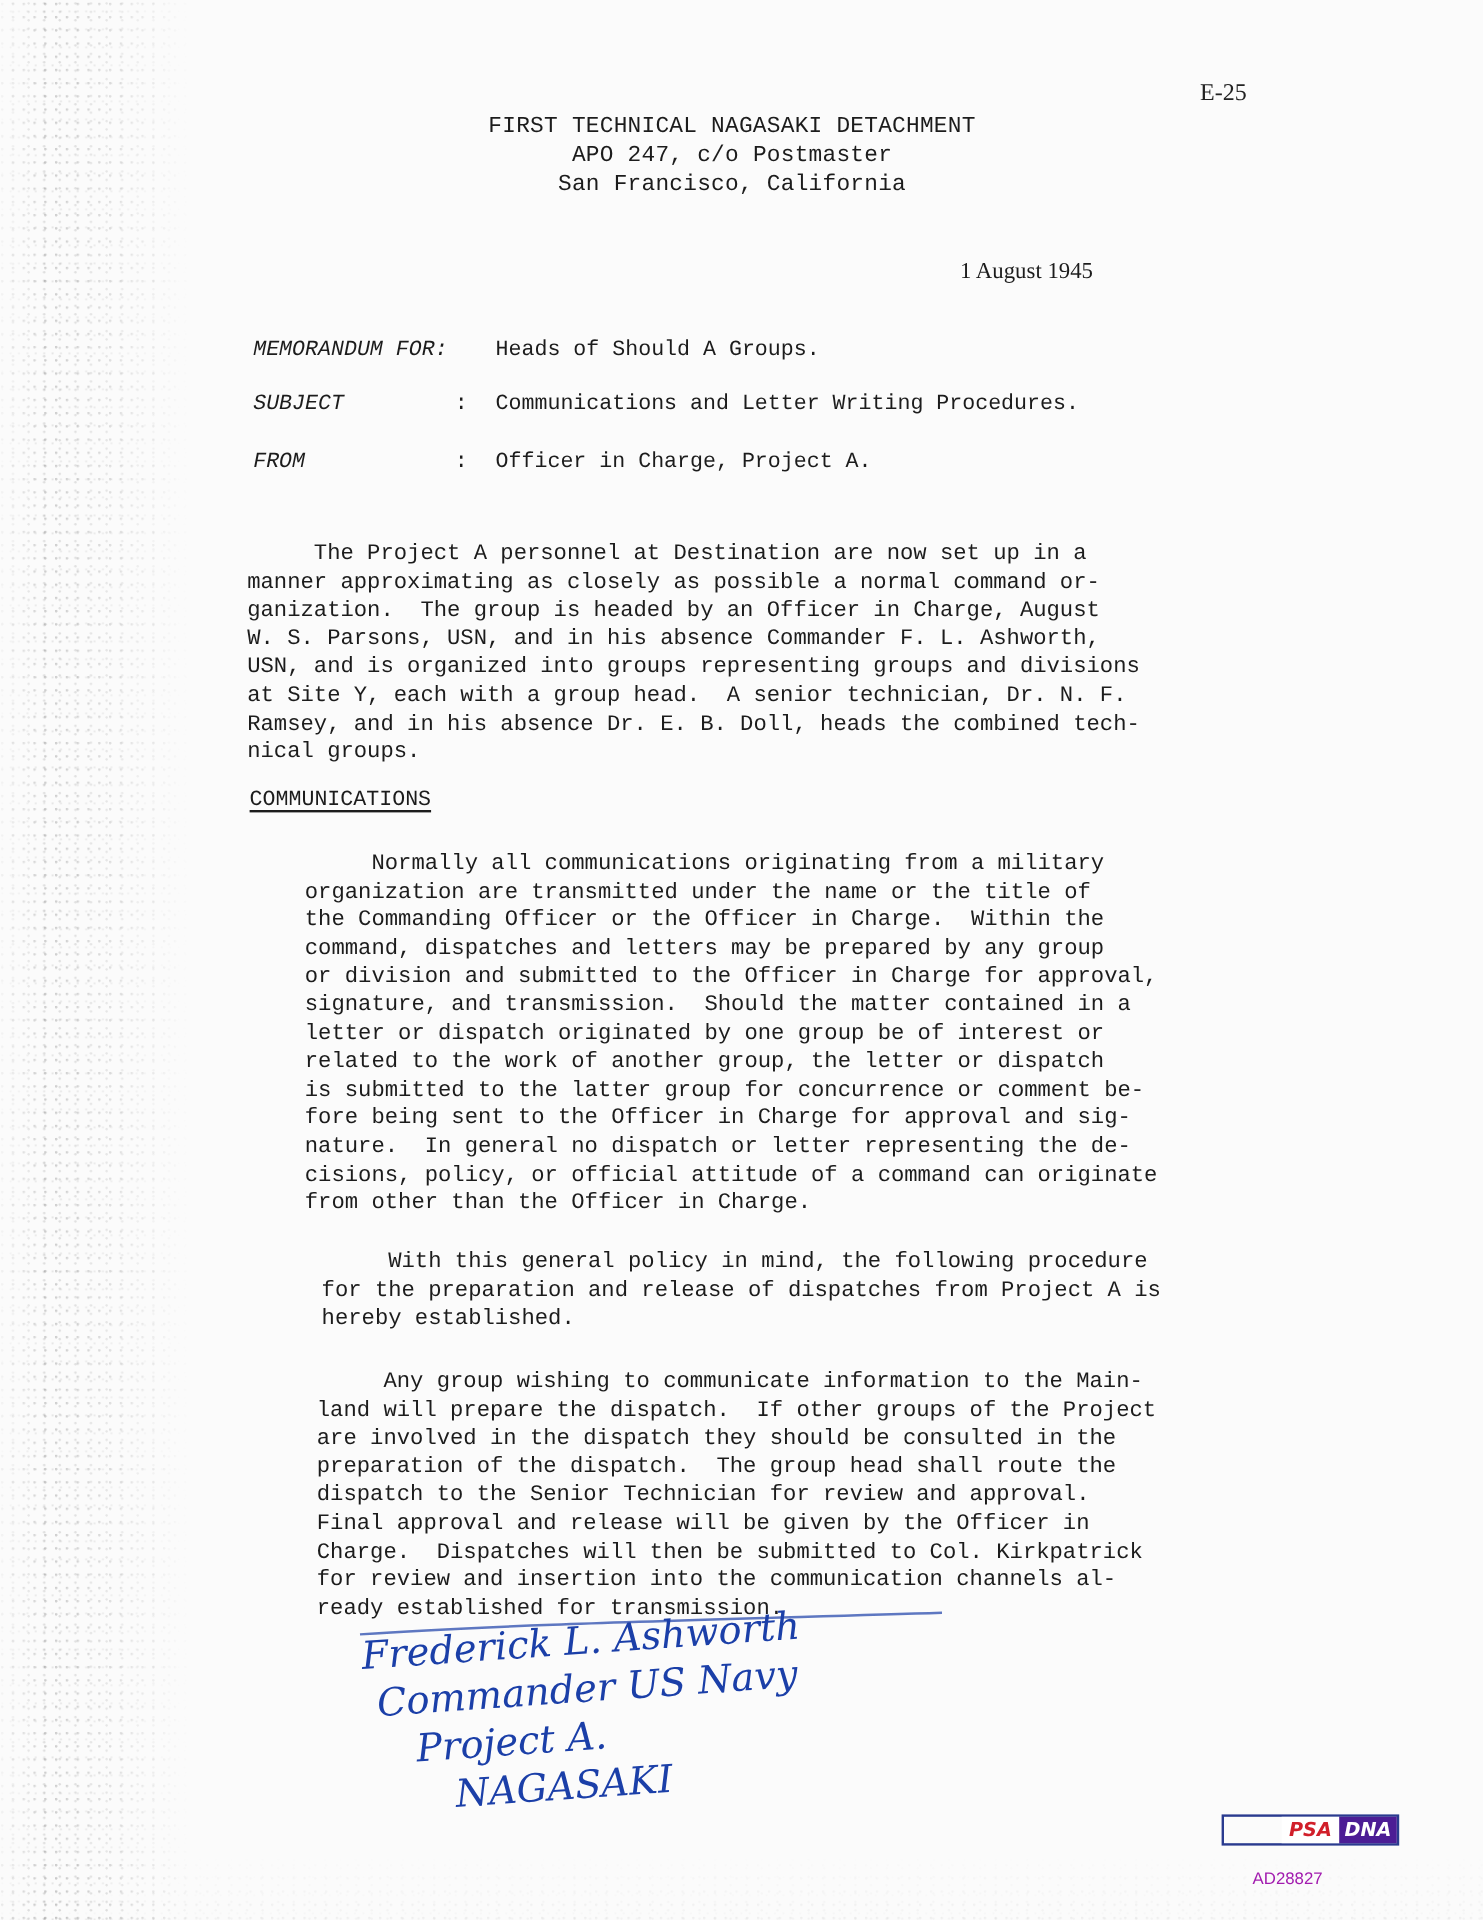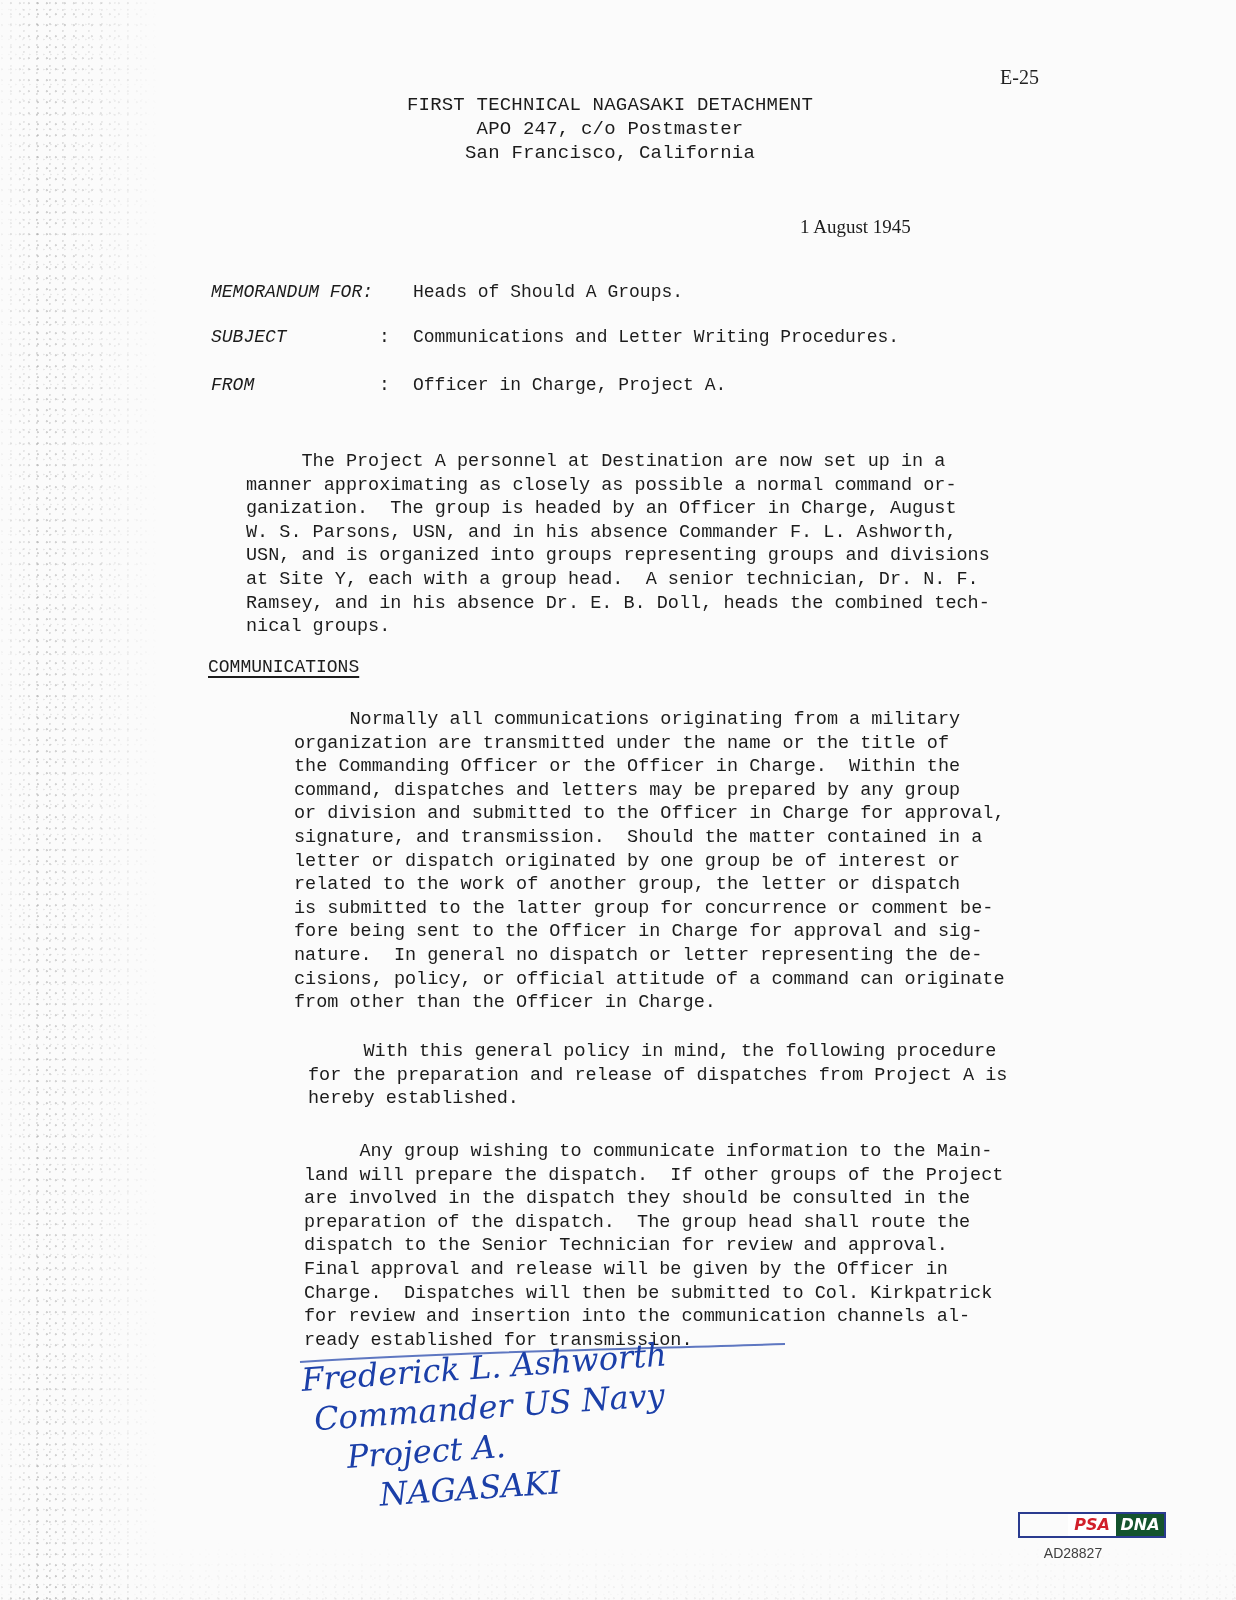--- a/index.html
+++ b/index.html
@@ -39,21 +39,21 @@
   .letterhead div { white-space: pre; }
   .date {
     position: absolute; left: 800px; top: 216px; font-size: 19px; font-family: Liberation Serif, serif;
   }
   .memo-header { position: absolute; left: 211px; top: 282px; font-size: 18px; }
   .memo-row { position: absolute; left: 0; white-space: nowrap; }
   .memo-label { position: absolute; left: 0; font-style: italic; }
   .memo-colon { position: absolute; left: 168px; }
   .memo-value { position: absolute; left: 202px; }
   .para {
-    position: absolute; font-size: 18.5px; line-height: 23.6px; margin-left: 40px;
+    position: absolute; font-size: 18.5px; line-height: 23.6px;
   }
   .para .line { white-space: pre; display: block; }
   .section-heading {
     position: absolute; left: 208px; top: 657px; font-size: 18px;
     text-decoration: underline; text-decoration-thickness: 2px; text-underline-offset: 4px;
   }
   .signature {
     position: absolute; left: 300px; top: 1360px;
     font-family: "DejaVu Serif", serif; font-style: italic;
     color: #1b3fa8; font-size: 32px; line-height: 40px;
@@ -65,23 +65,23 @@
   }
   .auth-block {
     position: absolute; left: 1018px; top: 1512px; width: 110px; text-align: center;
   }
   .auth-logo {
     display: inline-flex; border: 2px solid #2a3b8f; height: 22px; width: 96px;
     font-family: "DejaVu Sans", sans-serif; font-weight: bold; font-style: italic;
     font-size: 16px; line-height: 22px; padding-left: 48px;
   }
   .auth-logo .psa { background: #ffffff; color: #d11f2a; width: 50%; text-align: center; }
-  .auth-logo .dna { background: #14532d; color: #ffffff; width: 50%; text-align: center; }
+  .auth-logo .dna { background: #4c1d95; color: #ffffff; width: 50%; text-align: center; }
   .auth-id {
-    font-family: "Liberation Sans", "DejaVu Sans", sans-serif; font-size: 14px; color: #404040; margin-top: 7px;
+    font-family: "Liberation Sans", "DejaVu Sans", sans-serif; font-size: 14px; color: #a21caf; margin-top: 19px;
   }
 </style>
 </head>
 <body>
 
 <div class="page">
   <div class="edge-noise"></div>
   <div class="edge-noise bottom"></div>
 
   <div class="page-number">E-25</div>

